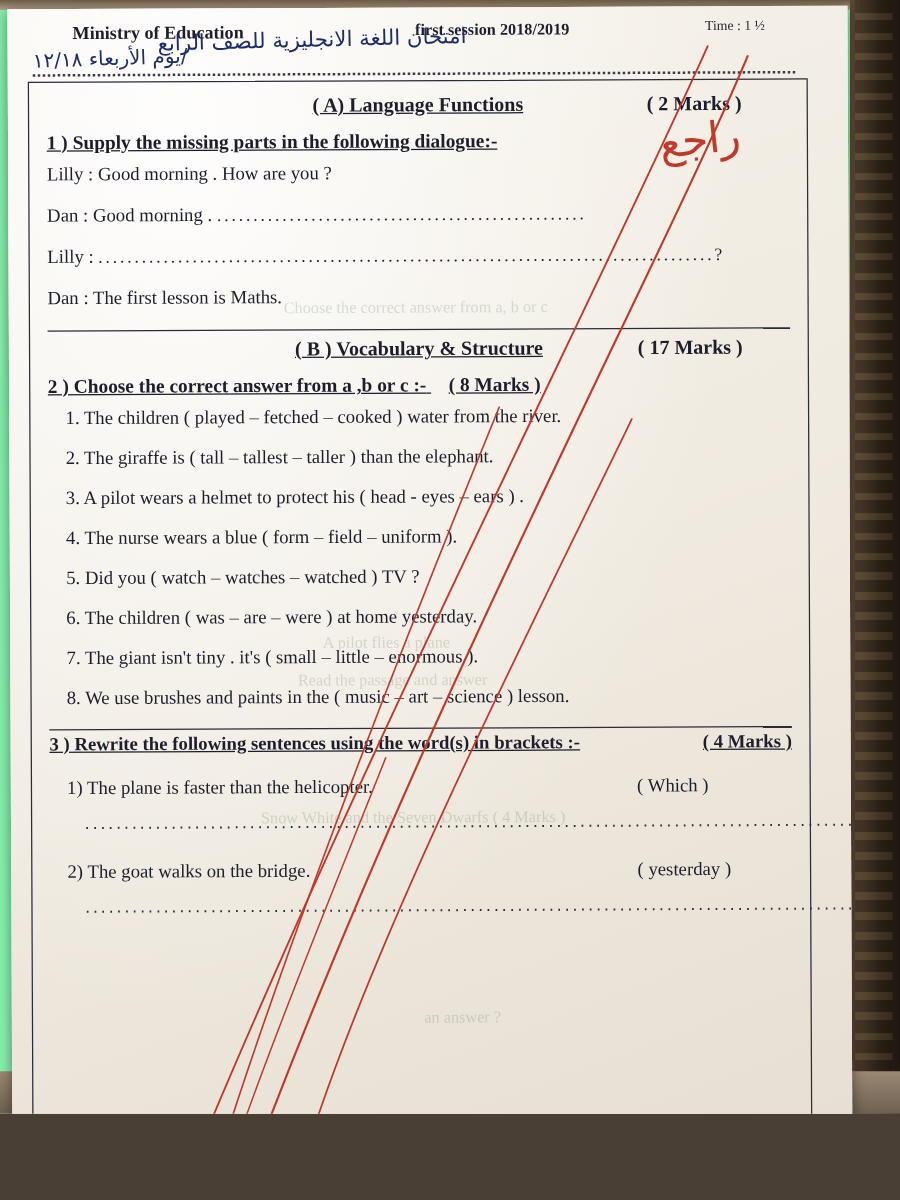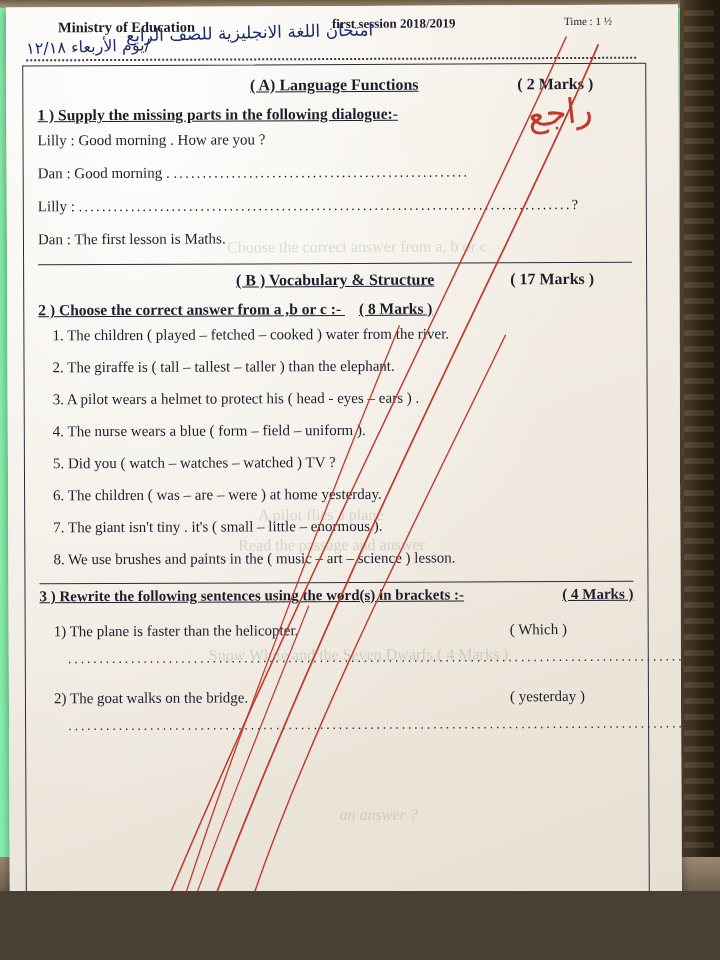--- a/index.html
+++ b/index.html
@@ -256,21 +256,21 @@
     font-family: "DejaVu Sans", sans-serif;
     transform: rotate(-6deg);
     line-height: 1.05;
     text-align: center;
   }
 
   
   .bleed {
     position: absolute;
     color: rgba(60,90,60,0.18);
-    font-size: 16px;
+    font-size: 13px;
     font-family: "Liberation Serif", serif;
     white-space: nowrap;
     pointer-events: none;
   }
 </style>
 </head>
 <body>
 
 <div class="page">
 
@@ -365,21 +365,21 @@
           </div>
           <div class="rw-dots">.........................................................................................................</div>
 
         </div>
       </div>
 
       <div class="bleed" style="left:220px; top:232px;">Choose the correct answer from a, b or c</div>
       <div class="bleed" style="left:250px; top:500px;text-align:center;">A pilot flies a plane</div>
       <div class="bleed" style="left:230px; top:530px;">Read the passage and answer</div>
       <div class="bleed" style="left:200px; top:640px; color:rgba(80,120,80,0.22);">Snow White and the Seven Dwarfs  ( 4 Marks )</div>
-      <div class="bleed" style="left:330px; top:800px;font-style:italic;">an answer ?</div>
+      <div class="bleed" style="left:330px; top:800px;">an answer ?</div>
     </div>
 
     <svg class="redpen" width="672" height="940" viewBox="0 0 672 940">
       <g stroke="#c0392b" fill="none" stroke-linecap="round">
         <path d="M592 40 C 520 210, 330 560, 190 930" stroke-width="1.7"></path>
         <path d="M560 32 C 470 230, 280 600, 140 935" stroke-width="1.5"></path>
         <path d="M498 330 C 430 470, 300 720, 240 900" stroke-width="1.4"></path>
         <path d="M392 320 C 330 470, 230 720, 170 905" stroke-width="1.3"></path>
         <path d="M300 600 C 260 700, 210 820, 175 920" stroke-width="1.2"></path>
       </g>

